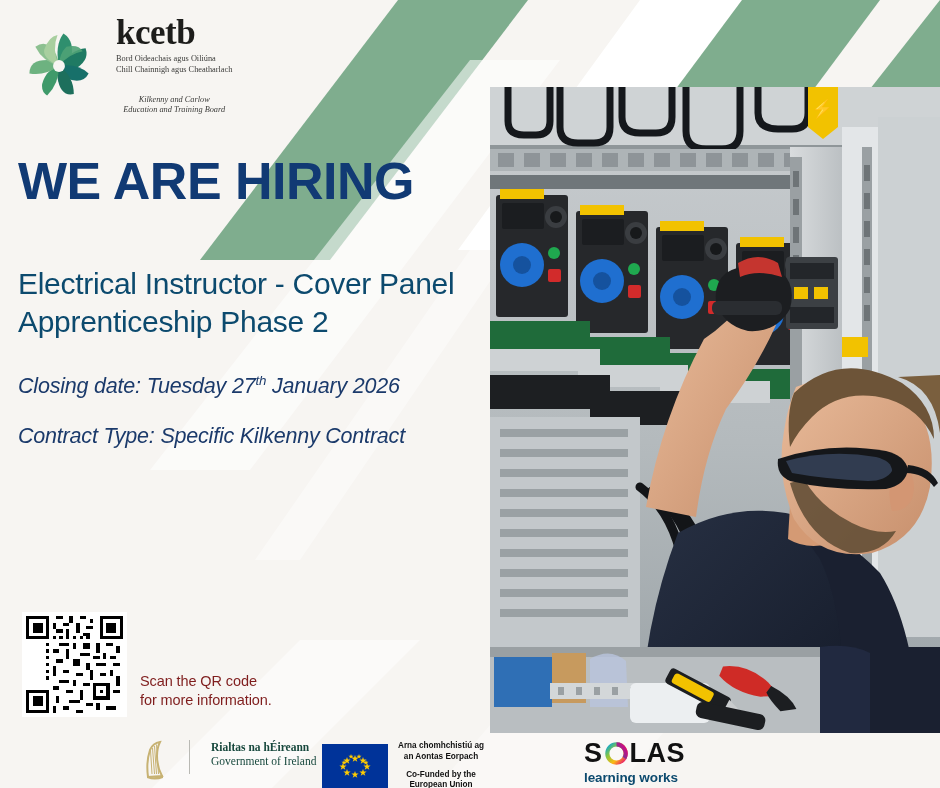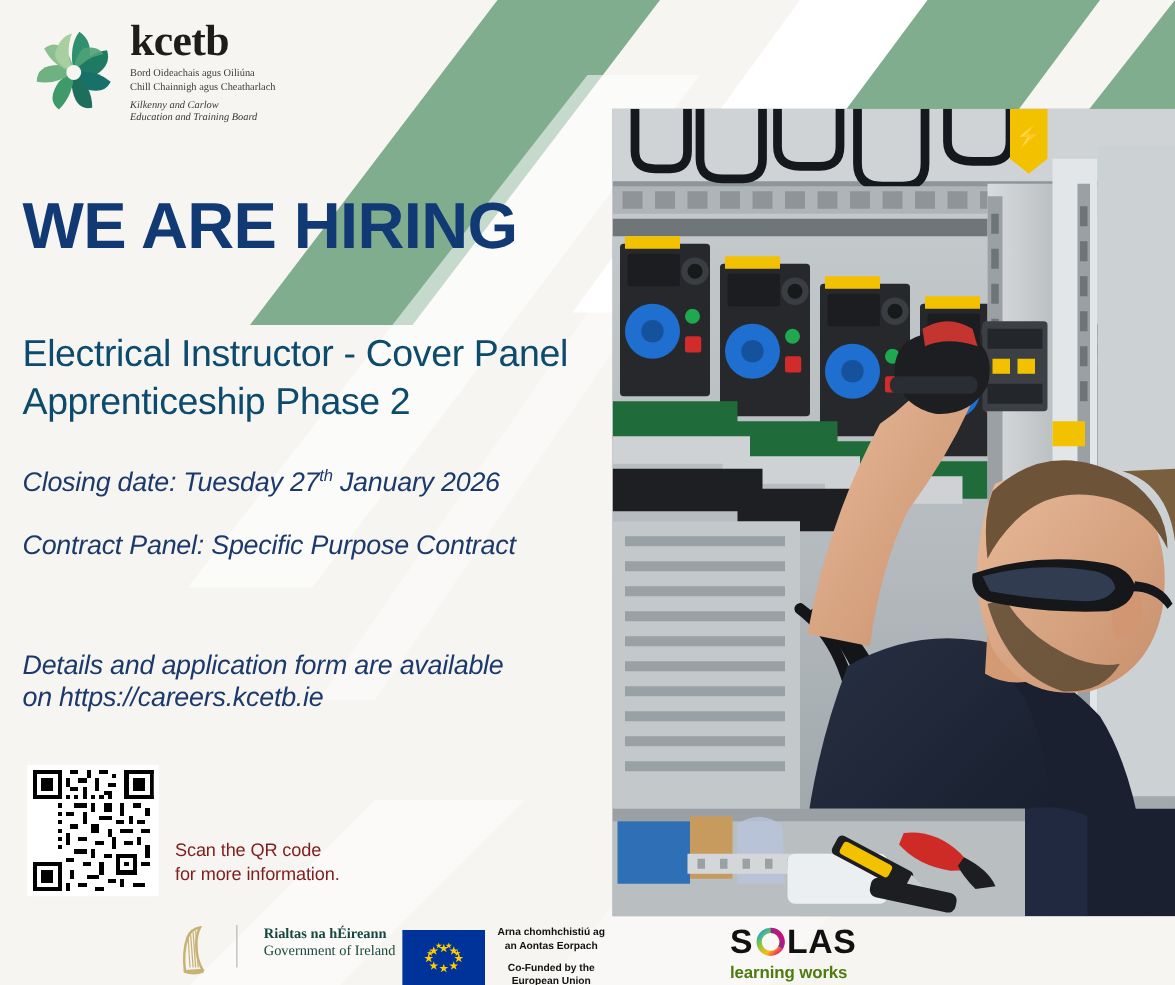--- a/index.html
+++ b/index.html
@@ -36,21 +36,21 @@
   }
   .photo svg { display: block; }
 
   
   .logo-block {
     position: absolute;
     left: 22px;
     top: 16px;
     display: flex;
     align-items: center;
-    gap: 8px;
+    gap: 20px;
   }
   .logo-mark { width: 74px; height: 74px; flex: none; }
   .logo-text { display: flex; flex-direction: column; }
   .logo-word {
     font-family: "Liberation Serif", serif;
     font-size: 35px;
     font-weight: bold;
     color: #1d1d1b;
     line-height: 0.98;
     letter-spacing: -0.5px;
@@ -61,21 +61,22 @@
     color: #3a3a38;
     line-height: 1.25;
     margin-top: 4px;
   }
   .logo-en {
     font-family: "Liberation Serif", serif;
     font-size: 8.3px;
     font-style: italic;
     color: #3a3a38;
     line-height: 1.25;
-    margin-top: 4px;
+    margin-top: 20px;
+    text-align: center;
   }
 
   
   .headline {
     position: absolute;
     left: 18px;
     top: 155px;
     font-size: 52px;
     font-weight: bold;
     color: #113A74;
@@ -196,21 +197,21 @@
     font-weight: bold;
     color: #111111;
     letter-spacing: 0.5px;
     line-height: 1;
     display: flex;
     align-items: center;
   }
   .solas-tag {
     font-size: 13.5px;
     font-weight: bold;
-    color: #4d7c0f;
+    color: #0c4a6e;
     letter-spacing: -0.1px;
     margin-top: 3px;
   }
   .solas-o { display: inline-block; width: 25px; height: 25px; margin: 0 1px; }
 </style>
 </head>
 <body>
 
 <div id="poster">
 
@@ -513,25 +514,21 @@
       </div>
     </div>
   </div>
 
   <div class="headline">WE ARE HIRING</div>
 
   <div class="job-title">Electrical Instructor - Cover Panel Apprenticeship Phase 2</div>
 
   <div class="detail d1"><span>Closing date:</span><span> </span><span>Tuesday 27</span><sup>th</sup><span> January 2026</span></div>
 
-  <div class="detail d2">Contract Panel: Specific Purpose Contract</div>
-  <div class="detail d4">
-    <div>Details and application form are available</div>
-    <div>on https://careers.kcetb.ie</div>
-  </div>
+  <div class="detail d2">Contract Type: Specific Kilkenny Contract</div>
 
   <div class="qr-wrap">
     <svg viewBox="0 0 29 29" shape-rendering="crispEdges" width="97" height="97">
       <rect width="29" height="29" fill="#ffffff"></rect>
       <g fill="#000000">
 
         <rect x="0" y="0" width="7" height="1"></rect>
           <rect x="0" y="6" width="7" height="1"></rect>
         <rect x="0" y="0" width="1" height="7"></rect>
           <rect x="6" y="0" width="1" height="7"></rect>

